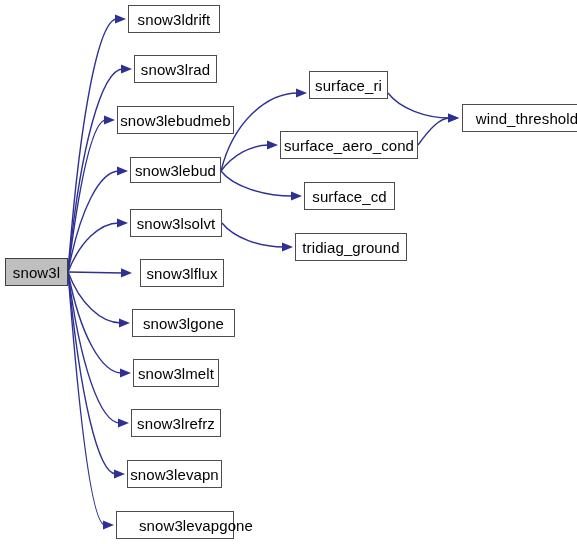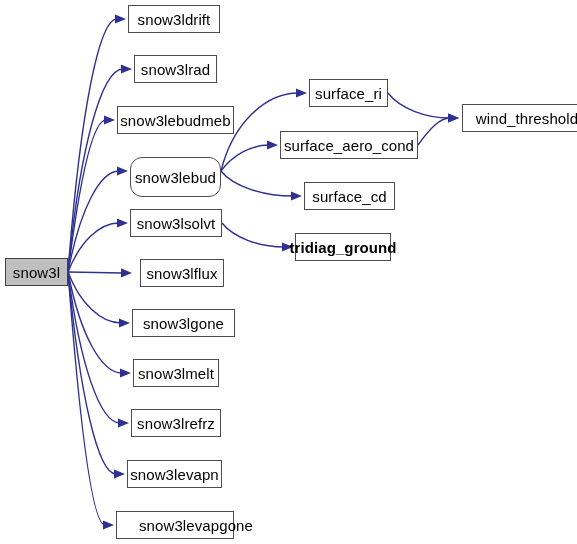--- a/index.html
+++ b/index.html
@@ -114,27 +114,27 @@
       <g>
         <path d="M418,145 C430,128.26 439.84,118 450,118" fill="none" stroke="#2e3192" stroke-width="1.4"></path>
         <polygon points="459,118 448,122.6 448,113.4" fill="#2e3192"></polygon>
       </g>
     </svg>
   <div id="node-layer">
       <div class="node root" style="left: 5px; top: 258px; width: 63px; height: 28px;">snow3l</div>
       <div class="node" style="left: 128px; top: 5px; width: 92px; height: 28px;">snow3ldrift</div>
       <div class="node" style="left: 134px; top: 55px; width: 83px; height: 28px;">snow3lrad</div>
       <div class="node" style="left: 117px; top: 106px; width: 117px; height: 28px;">snow3lebudmeb</div>
-      <div class="node" style="left: 130px; top: 157px; width: 91px; height: 40px; border-radius: 12px;">snow3lebud</div>
+      <div class="node" style="left: 130px; top: 157px; width: 91px; height: 26px;">snow3lebud</div>
       <div class="node" style="left: 130px; top: 209px; width: 92px; height: 28px;">snow3lsolvt</div>
       <div class="node" style="left: 140px; top: 259px; width: 84px; height: 28px;">snow3lflux</div>
       <div class="node" style="left: 132px; top: 309px; width: 103px; height: 28px;">snow3lgone</div>
       <div class="node" style="left: 133px; top: 359px; width: 86px; height: 28px;">snow3lmelt</div>
       <div class="node" style="left: 131px; top: 409px; width: 90px; height: 28px;">snow3lrefrz</div>
       <div class="node" style="left: 127px; top: 460px; width: 95px; height: 28px;">snow3levapn</div>
       <div class="node" style="left: 116px; top: 511px; width: 118px; height: 28px; padding-left: 42px;">snow3levapgone</div>
-      <div class="node" style="left: 309px; top: 79px; width: 79px; height: 28px;">surface_ri</div>
+      <div class="node" style="left: 309px; top: 71px; width: 79px; height: 28px;">surface_ri</div>
       <div class="node" style="left: 280px; top: 131px; width: 138px; height: 28px;">surface_aero_cond</div>
       <div class="node" style="left: 304px; top: 182px; width: 91px; height: 28px;">surface_cd</div>
-      <div class="node" style="left: 295px; top: 233px; width: 96px; height: 28px; font-weight: bold;">tridiag_ground</div>
+      <div class="node" style="left: 295px; top: 233px; width: 112px; height: 28px;">tridiag_ground</div>
       <div class="node" style="left: 462px; top: 104px; width: 130px; height: 28px;">wind_threshold</div>
     </div>
 </div>
 
 </body></html>

